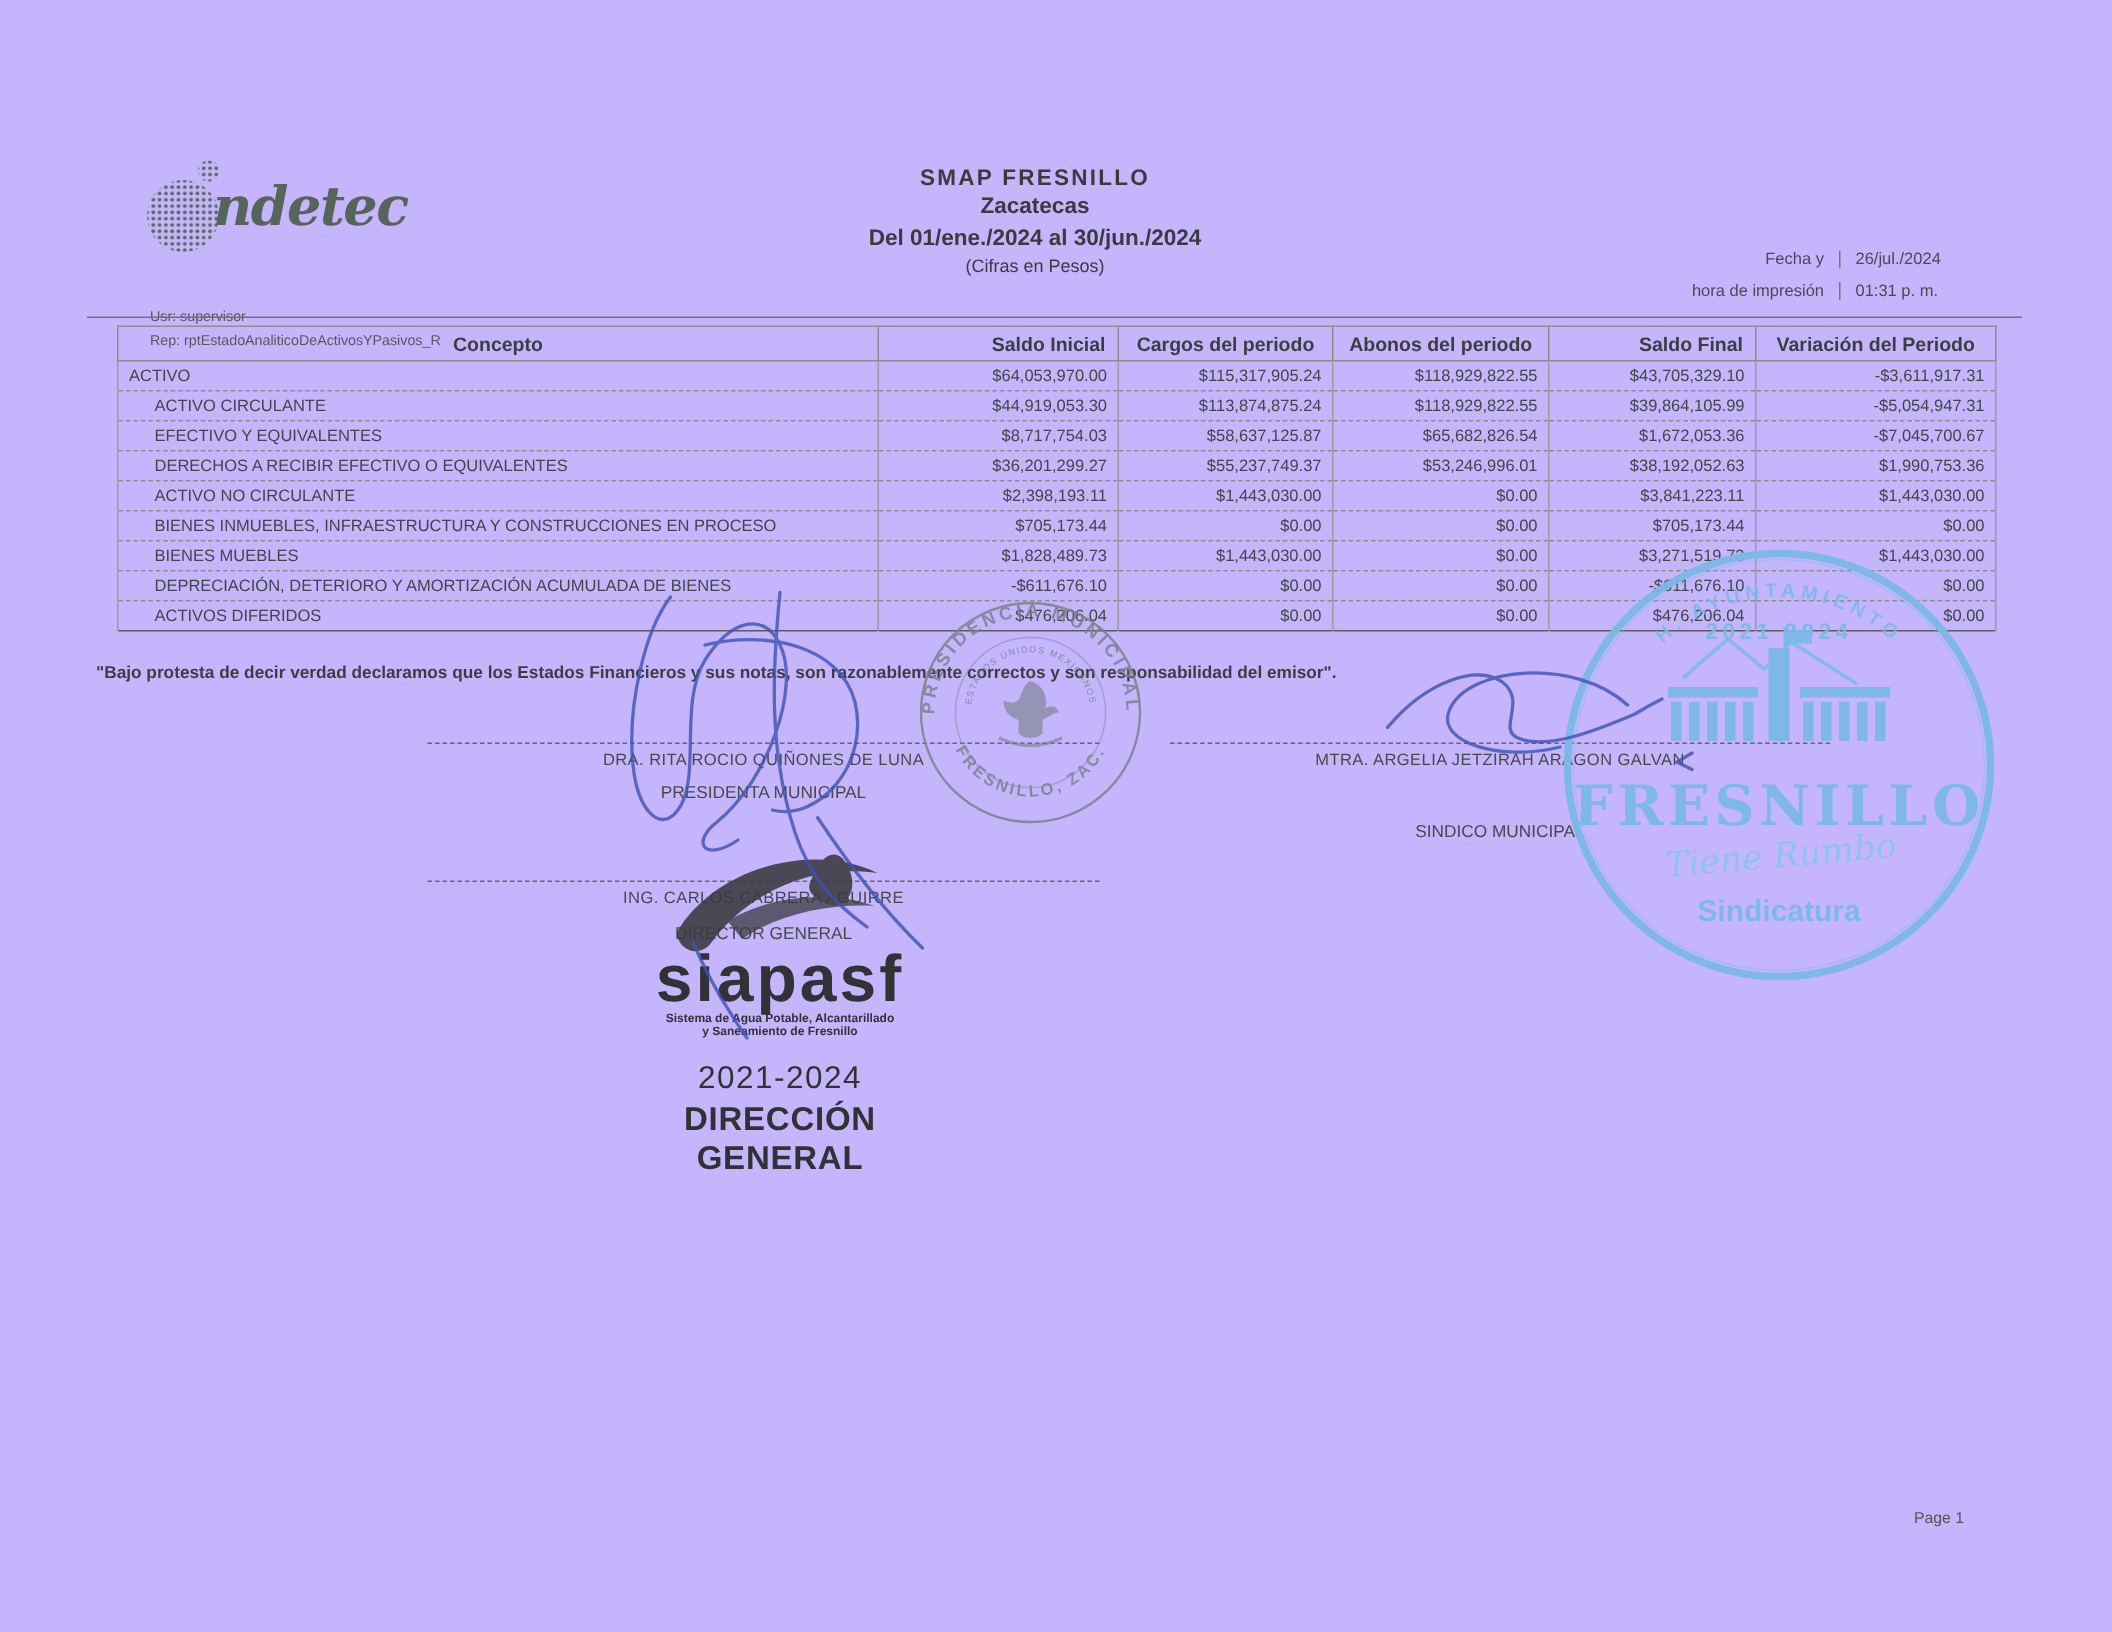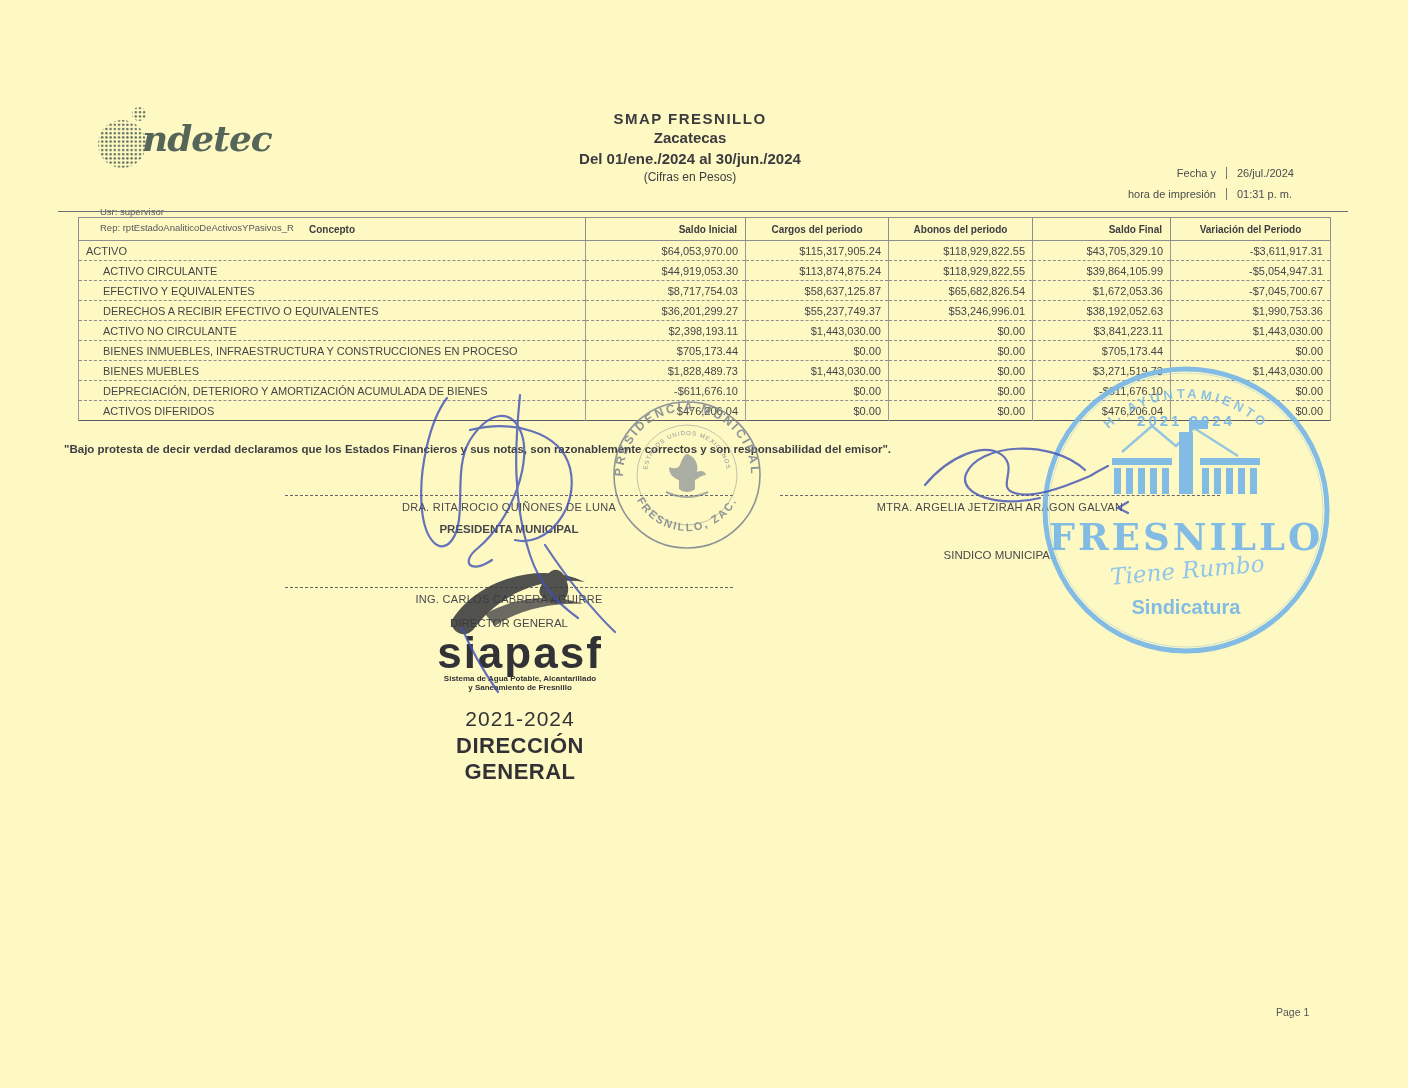--- a/index.html
+++ b/index.html
@@ -1,16 +1,16 @@
 <!DOCTYPE html>
 <html><head>
 <meta charset="utf-8">
 <style>
   html,body{margin:0;padding:0;background:#ffffff;}
-  .page{position:relative;width:1408px;height:1088px;background:#fef9c3;overflow:hidden;
+  .page{position:relative;width:1408px;height:1088px;background:#c4b5fd;overflow:hidden;
         font-family:"Liberation Sans",sans-serif;color:#3f3f43;}
 
   
   .logo{position:absolute;left:96px;top:106px;display:flex;align-items:center;}
   .logo-text{font-family:"DejaVu Serif",serif;font-style:italic;font-weight:bold;
              font-size:36px;color:#56655a;margin-left:-12px;letter-spacing:-1px;}
   .meta-lines{position:absolute;left:100px;top:176px;font-size:9.5px;color:#58585c;line-height:16px;margin-top:28px;}
 
   
   .title-block{position:absolute;left:440px;top:110px;width:500px;text-align:center;color:#3b3b3f;}
@@ -24,41 +24,41 @@
   .print-info{position:absolute;left:1108px;top:167px;display:grid;
               grid-template-columns:118px 118px;row-gap:9px;font-size:11px;color:#4b4b4f;}
   .print-info .lbl{text-align:right;padding-right:10px;}
   .print-info .val{text-align:left;border-left:1px solid #77777b;padding-left:10px;}
 
   .top-rule{position:absolute;left:58px;top:211px;width:1290px;border-top:1.5px solid #707074;}
 
   
   .report-table{position:absolute;left:78px;top:217px;width:1252px;border-collapse:collapse;
                 table-layout:fixed;border:1.5px solid #5c5c60;}
-  .report-table th{font-size:10px;font-weight:bold;height:22px;color:#3d3d41;padding:0 8px;
+  .report-table th{font-size:13px;font-weight:bold;height:22px;color:#3d3d41;padding:0 8px;
                    border:1px solid #8e8e92;white-space:nowrap;overflow:hidden;}
   .report-table td{font-size:11px;height:19px;color:#454549;padding:0 7px;
                    border-left:1px solid #9a9a9e;border-right:1px solid #9a9a9e;
                    border-top:1px dashed #8e8e92;border-bottom:1px dashed #8e8e92;
                    white-space:nowrap;overflow:hidden;}
   .th-center{text-align:center}.th-right{text-align:right}
   .c-num{text-align:right}
   .c-concept{text-align:left;padding-left:5px}
   tr.indent .c-concept{padding-left:24px}
 
   
   .declaration{position:absolute;left:64px;top:443px;font-size:11.5px;font-weight:bold;color:#3e3e42;}
 
   
   .sig{position:absolute;text-align:center;color:#48484c;}
   .sig .line{border-top:1.5px dashed #66666a;height:0;margin-bottom:5px;}
   .sig .name{font-size:11px;letter-spacing:.3px;}
   .sig .role{font-size:11.5px;}
   .sig-a{left:285px;top:495px;width:448px;}
-  .sig-a .role{margin-top:10px;font-weight:bold;}
+  .sig-a .role{margin-top:10px;}
   .sig-b{left:780px;top:495px;width:440px;}
   .sig-b .role{margin-top:36px;}
   .sig-c{left:285px;top:587px;width:448px;}
   .sig-c .role{margin-top:12px;}
 
   
   .siapasf{position:absolute;left:398px;top:552px;width:244px;text-align:center;color:#323236;}
   .siapasf .graphic{display:block;margin:0 auto;opacity:.88;}
   .siapasf .word{font-size:44px;font-weight:bold;letter-spacing:2px;line-height:.85;margin-top:-14px;}
   .siapasf .sub{font-size:8px;font-weight:bold;line-height:9px;margin-top:3px;}

